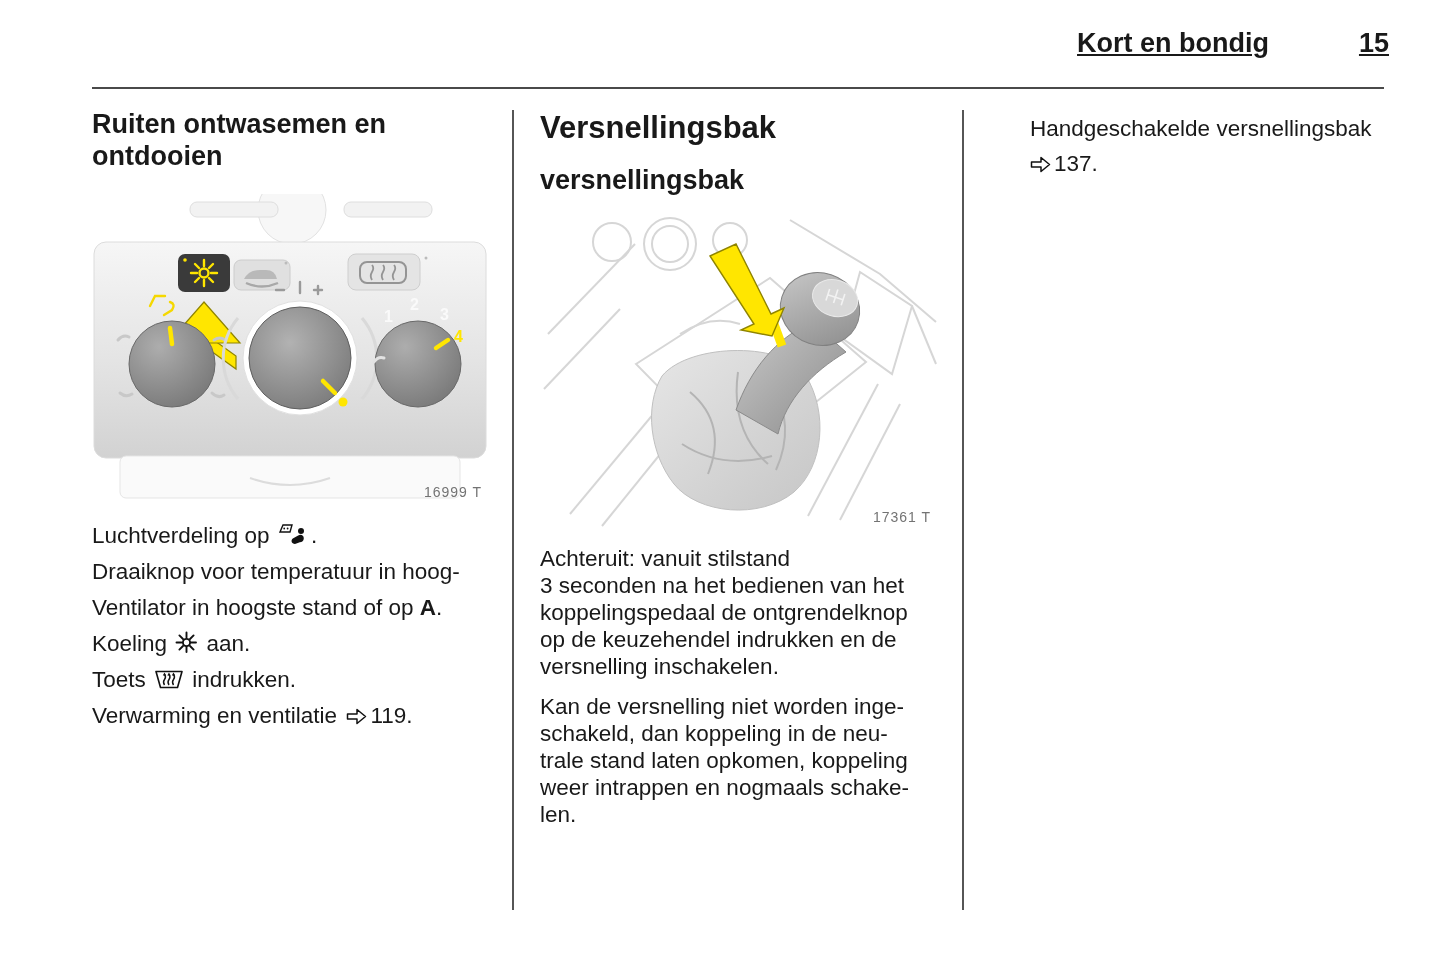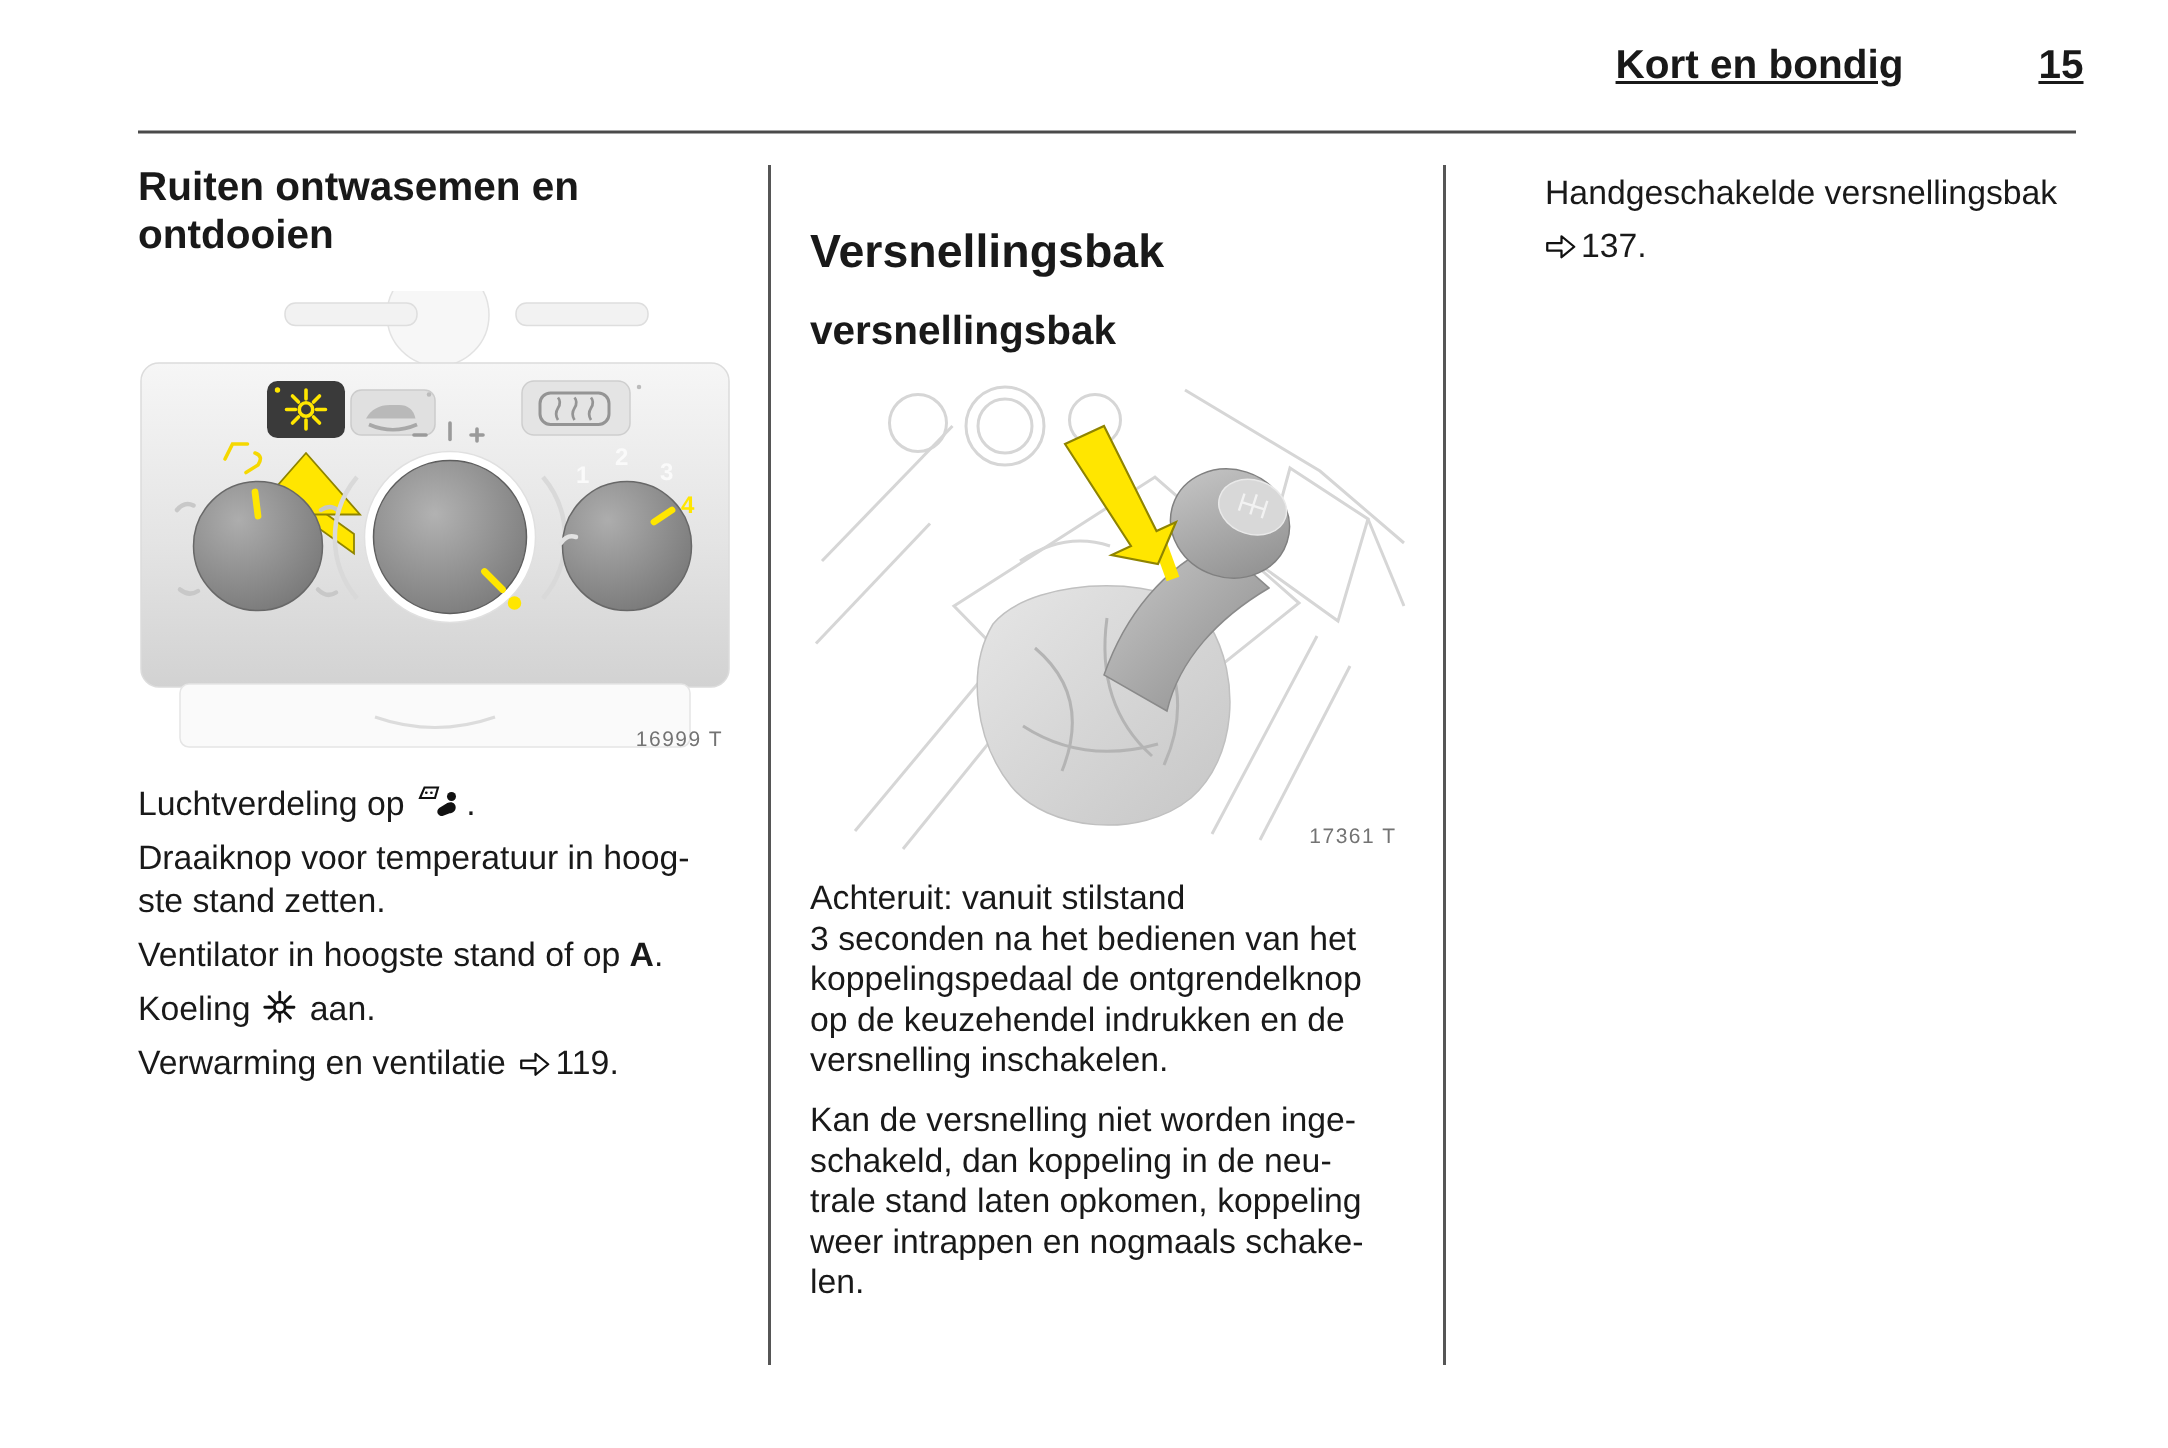--- a/index.html
+++ b/index.html
@@ -6,21 +6,21 @@
   body{
     width:1445px;height:965px;position:relative;overflow:hidden;
     font-family:"Liberation Sans",sans-serif;color:#191919;
   }
   .hdr-title{position:absolute;top:28px;right:176px;font-size:27px;font-weight:bold;text-decoration:underline;}
   .hdr-page{position:absolute;top:28px;right:56px;font-size:27px;font-weight:bold;text-decoration:underline;}
   .hdr-rule{position:absolute;left:92px;top:87px;width:1292px;height:2px;background:#4a4a4a;}
   .divider{position:absolute;top:110px;height:800px;width:2px;background:#565656;}
   .div1{left:512px;} .div2{left:962px;}
   .col{position:absolute;top:108px;width:397px;}
-  .col1{left:92px;} .col2{left:540px;margin-top:40px;} .col3{left:990px;margin-left:40px;}
+  .col1{left:92px;} .col2{left:540px;} .col3{left:990px;margin-left:40px;}
   h2.sec{font-size:27px;line-height:32px;font-weight:bold;margin:0;}
   h1.sec{font-size:31px;line-height:36px;font-weight:bold;margin:2px 0 18px 0;}
   .hline{display:block;}
   .figure{position:relative;background:#ffffff;}
   .fig1{margin-top:22px;width:396px;height:310px;}
   .fig2{margin-top:18px;width:397px;height:315px;}
   .fig-label{position:absolute;right:6px;bottom:4px;font-size:14px;letter-spacing:1px;color:#737373;}
   p.line{font-size:22.5px;line-height:29px;margin:0 0 7px 0;}
   .body1{margin-top:17px;}
   .para{font-size:22.5px;line-height:27px;margin:0 0 13px 0;}
@@ -156,32 +156,44 @@
     <p class="line"><span>Luchtverdeling op </span><svg class="inl" width="31" height="23" viewBox="0 0 31 23">
           <path d="M2 9 L5 2 L14 2 L12 9 Z" fill="none" stroke="#111" stroke-width="1.4"></path>
           <circle cx="6.2" cy="5.5" r="0.9" fill="#111"></circle>
           <circle cx="9.6" cy="5.5" r="0.9" fill="#111"></circle>
           <circle cx="23" cy="8" r="3" fill="#111"></circle>
           <path d="M17 21 c-3.4 0 -4.6 -3.4 -2.2 -5.4 l5.4 -3.2 c2.8 -1.6 5.6 0 5.6 2.8 c0 2.4 -1.8 4 -4 4 Z" fill="#111"></path>
         </svg><span>.</span></p>
 
     <p class="line">
         <span class="hline">Draaiknop voor temperatuur in hoog-</span>
-        <span class="hline">ste stand zetten.</span>
       </p>
 
     <p class="line"><span>Ventilator in hoogste stand of op </span><span class="b">A</span><span>.</span></p>
 
     <p class="line"><span>Koeling </span><svg class="inl" width="23" height="23" viewBox="0 0 23 23">
           <g stroke="#111" stroke-width="1.9" stroke-linecap="round">
             <circle cx="11.5" cy="11.5" r="3.6" fill="none"></circle>
             <path d="M11.5 1.5 v5 M11.5 16 v5 M1.5 11.5 h5 M16 11.5 h5 M4.4 4.4 l3.6 3.6 M15 15 l3.6 3.6 M18.6 4.4 L15 8 M8 15 l-3.6 3.6"></path>
           </g>
         </svg><span> aan.</span></p>
 
+    <p class="line"><span>Toets </span><svg class="inl" width="30" height="21" viewBox="0 0 30 21">
+          <path d="M2 2.5 H28 L23.5 18.5 H6.5 Z" fill="none" stroke="#111" stroke-width="1.6" stroke-linejoin="round"></path>
+          <g stroke="#111" stroke-width="1.4" fill="none">
+            <path d="M10.5 16 q-2 -3 0 -5.5 q2 -2.5 0 -5"></path>
+            <path d="M15 16 q-2 -3 0 -5.5 q2 -2.5 0 -5"></path>
+            <path d="M19.5 16 q-2 -3 0 -5.5 q2 -2.5 0 -5"></path>
+          </g>
+          <g fill="#111">
+            <path d="M8.8 6.5 l1.7 -3 l1.7 3 z"></path>
+            <path d="M13.3 6.5 l1.7 -3 l1.7 3 z"></path>
+            <path d="M17.8 6.5 l1.7 -3 l1.7 3 z"></path>
+          </g>
+        </svg><span> indrukken.</span></p>
 
     <p class="line"><span>Verwarming en ventilatie </span><svg class="inl2" width="21" height="17" viewBox="0 0 21 17">
           <path d="M1.5 6 h9.5 V1.5 L19.5 8.5 L11 15.5 V11 H1.5 Z" fill="#ffffff" stroke="#111" stroke-width="1.5" stroke-linejoin="round"></path>
         </svg><span>119.</span></p>
   </div>
 </div>
 
 <div class="col col2">
   <h1 class="sec">Versnellingsbak</h1>
   <h2 class="sec">

